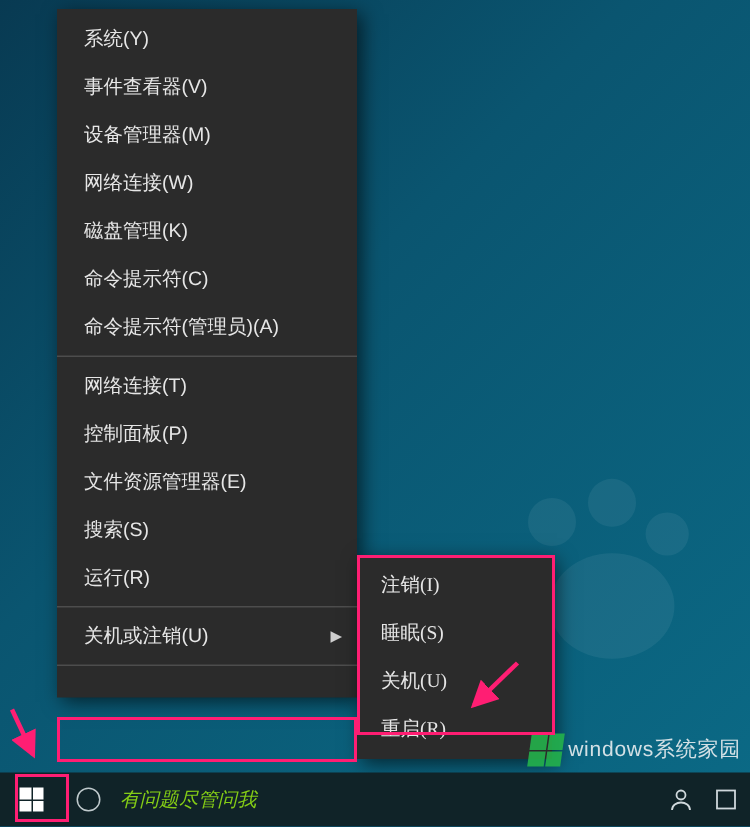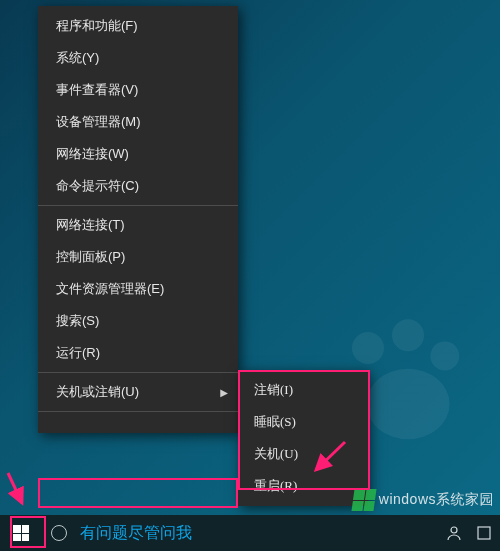--- a/index.html
+++ b/index.html
@@ -54,24 +54,25 @@
     justify-content: center;
   }
   .circle-icon {
     width: 16px;
     height: 16px;
     border: 1.5px solid #bfc9cc;
     border-radius: 50%;
     box-sizing: border-box;
   }
   .search-hint {
-    color: #0ea5e9;
-    font-size: 16px;
+    color: #84cc16;
+    font-size: 13px;
     margin-left: 4px;
     user-select: none;
+    font-style: italic;
   }
   .tray-right {
     position: absolute;
     right: 0;
     bottom: 0;
     height: 36px;
     display: flex;
     align-items: center;
     gap: 14px;
     padding-right: 8px;
@@ -188,26 +189,27 @@
 
   <svg class="bg-watermark" viewBox="0 0 100 100">
     <circle cx="30" cy="30" r="10" fill="#fff"></circle>
     <circle cx="55" cy="22" r="10" fill="#fff"></circle>
     <circle cx="78" cy="35" r="9" fill="#fff"></circle>
     <circle cx="20" cy="55" r="8" fill="#fff"></circle>
     <ellipse cx="55" cy="65" rx="26" ry="22" fill="#fff"></ellipse>
   </svg>
 
   <div class="context-menu">
-    <div class="menu-item"><span>程序和功能(F)</span></div>
     <div class="menu-item"><span>系统(Y)</span></div>
     <div class="menu-item"><span>事件查看器(V)</span></div>
     <div class="menu-item"><span>设备管理器(M)</span></div>
     <div class="menu-item"><span>网络连接(W)</span></div>
+    <div class="menu-item"><span>磁盘管理(K)</span></div>
     <div class="menu-item"><span>命令提示符(C)</span></div>
+    <div class="menu-item"><span>命令提示符(管理员)(A)</span></div>
 
     <div class="menu-sep"></div>
 
     <div class="menu-item"><span>网络连接(T)</span></div>
     <div class="menu-item"><span>控制面板(P)</span></div>
     <div class="menu-item"><span>文件资源管理器(E)</span></div>
     <div class="menu-item"><span>搜索(S)</span></div>
     <div class="menu-item"><span>运行(R)</span></div>
 
     <div class="menu-sep"></div>

